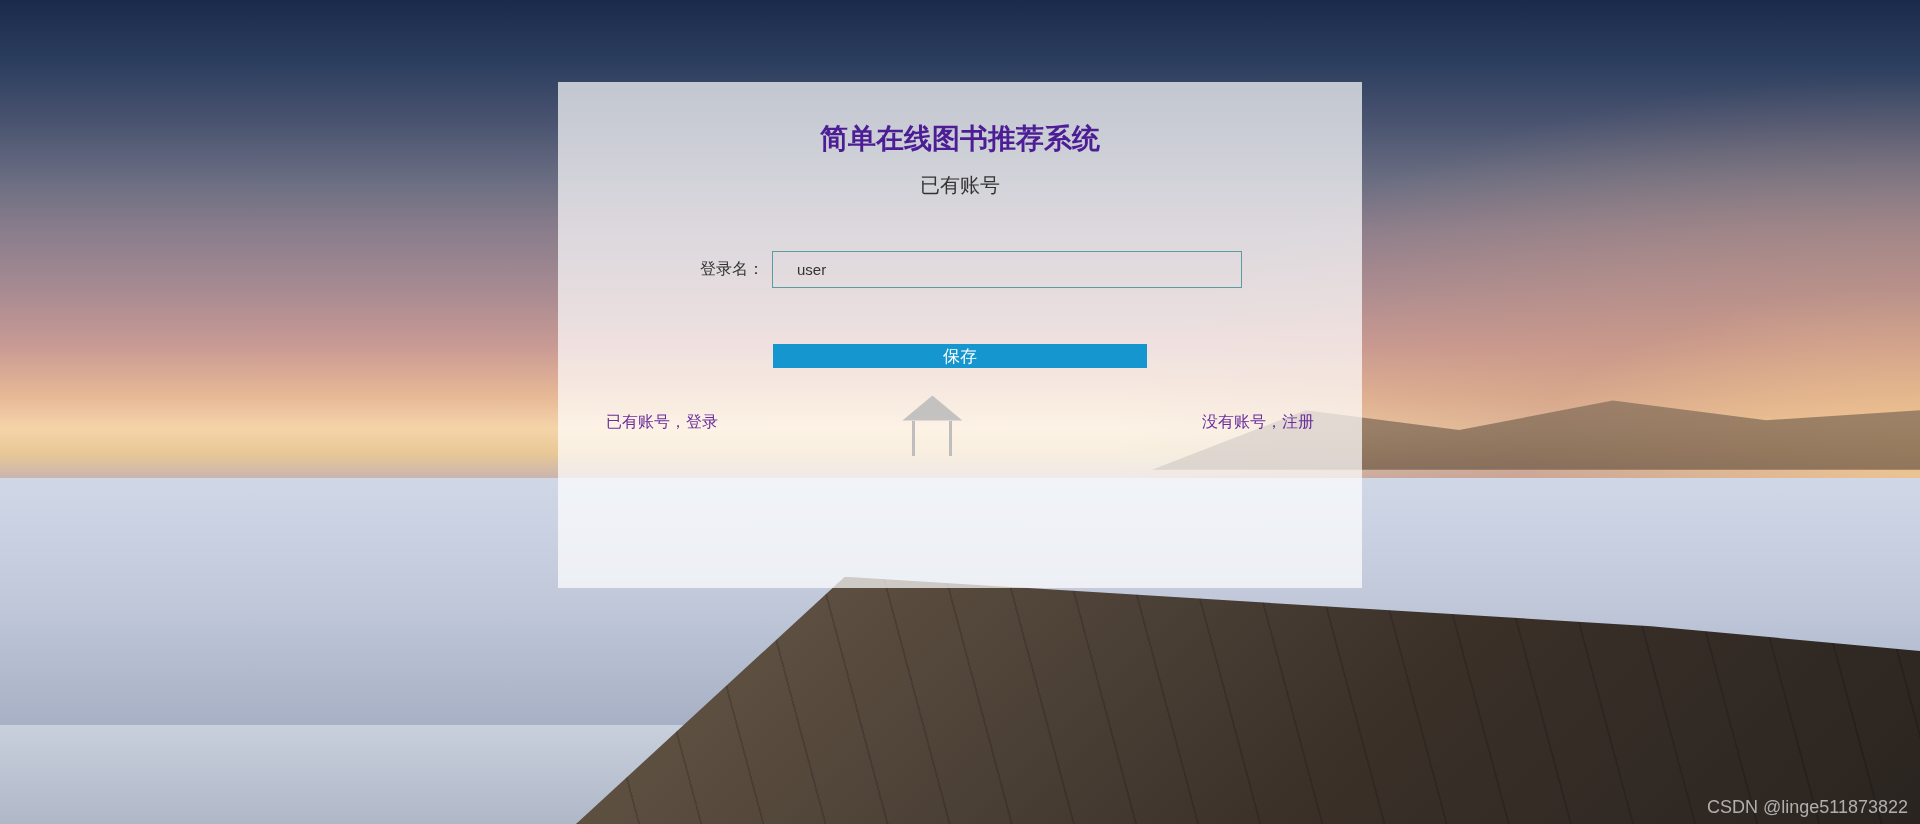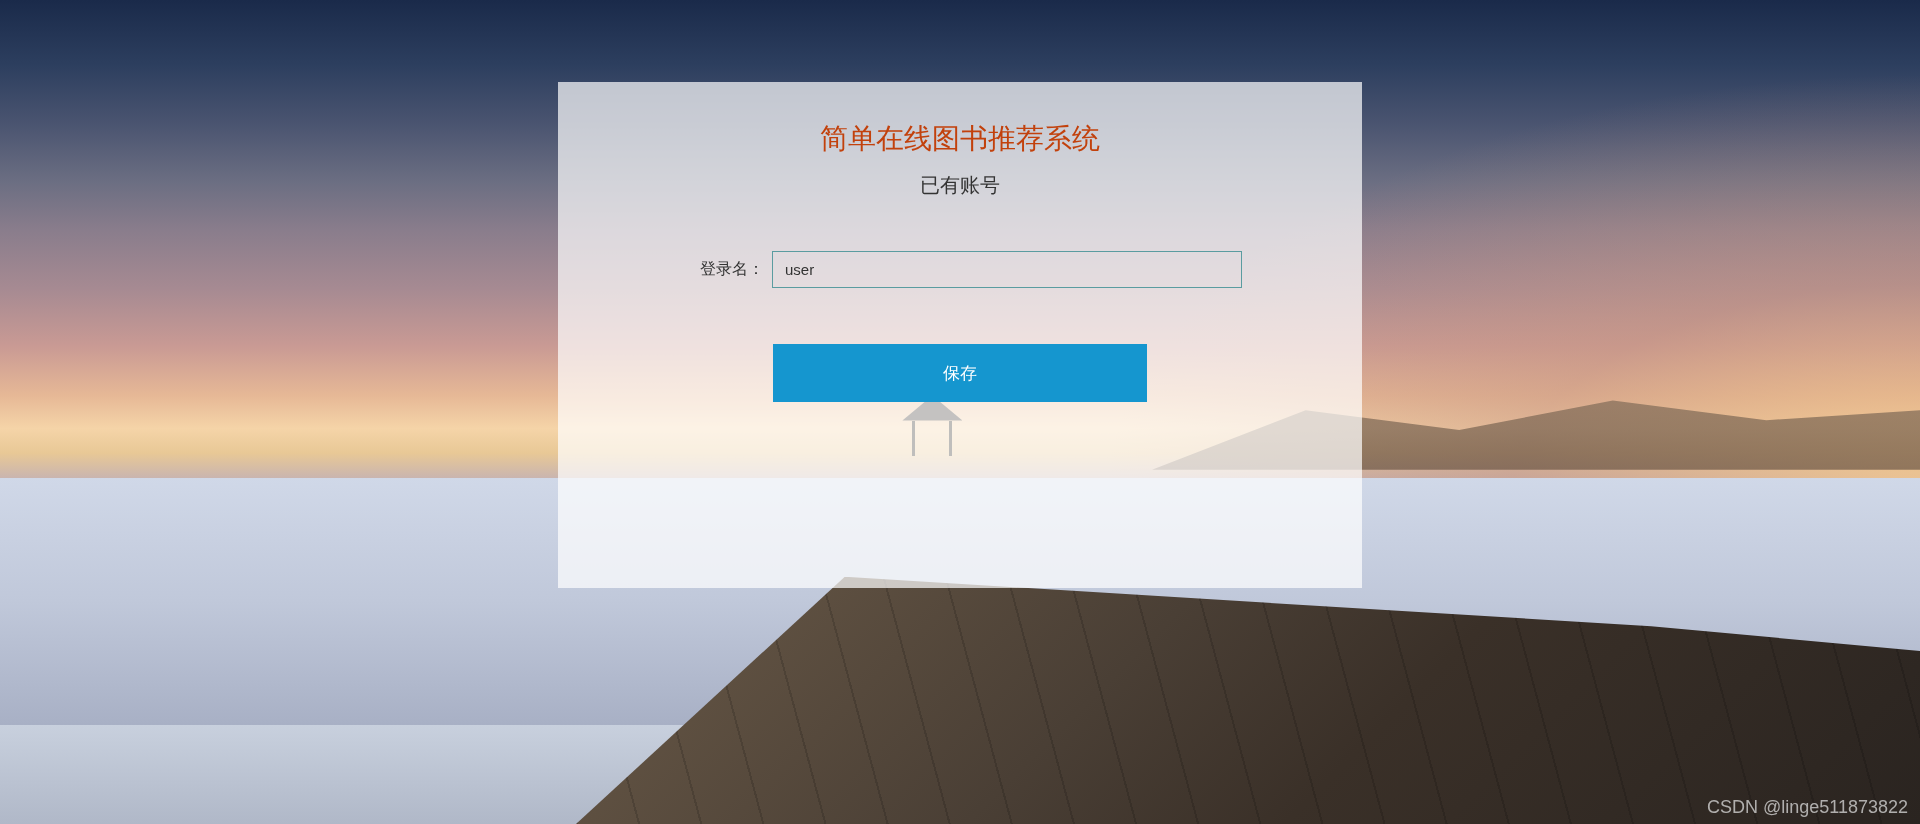--- a/index.html
+++ b/index.html
@@ -149,22 +149,22 @@
       width: 804px;
       height: 506px;
       background: rgba(255, 255, 255, 0.7);
       z-index: 10;
       padding-top: 38px;
     }
     
     .title {
       text-align: center;
       font-size: 28px;
-      color: #c2410c;
-      font-weight: normal;
+      color: #4c1d95;
+      font-weight: bold;
       margin-bottom: 14px;
     }
     
     .subtitle {
       text-align: center;
       font-size: 20px;
       color: #333;
       margin-bottom: 52px;
     }
     
@@ -182,35 +182,35 @@
       font-size: 16px;
       color: #333;
       margin-right: 8px;
     }
     
     .form-input {
       width: 470px;
       height: 37px;
       border: 1px solid #5a9ca0;
       background: transparent;
-      padding: 0 12px;
+      padding: 0 24px;
       font-size: 15px;
       color: #333;
       outline: none;
     }
     
     .button-row {
       display: flex;
       justify-content: center;
       margin-top: 56px;
     }
     
     .save-button {
       width: 374px;
-      height: 58px;
+      height: 24px;
       background: #1596cf;
       border: none;
       color: #fff;
       font-size: 17px;
       cursor: pointer;
       font-family: Liberation Serif, serif;
     }
     
     .links-row {
       display: flex;
@@ -260,15 +260,19 @@
     <label class="form-label">登录名：</label>
     <input type="text" class="form-input" value="user" style="">
   </div>
 
 
 
   <div class="button-row">
     <button class="save-button">保存</button>
   </div>
 
+  <div class="links-row">
+    <a class="link">已有账号，登录</a>
+    <a class="link">没有账号，注册</a>
+  </div>
 </div>
 
 <div class="watermark">CSDN @linge511873822</div>
 
 </body></html>

